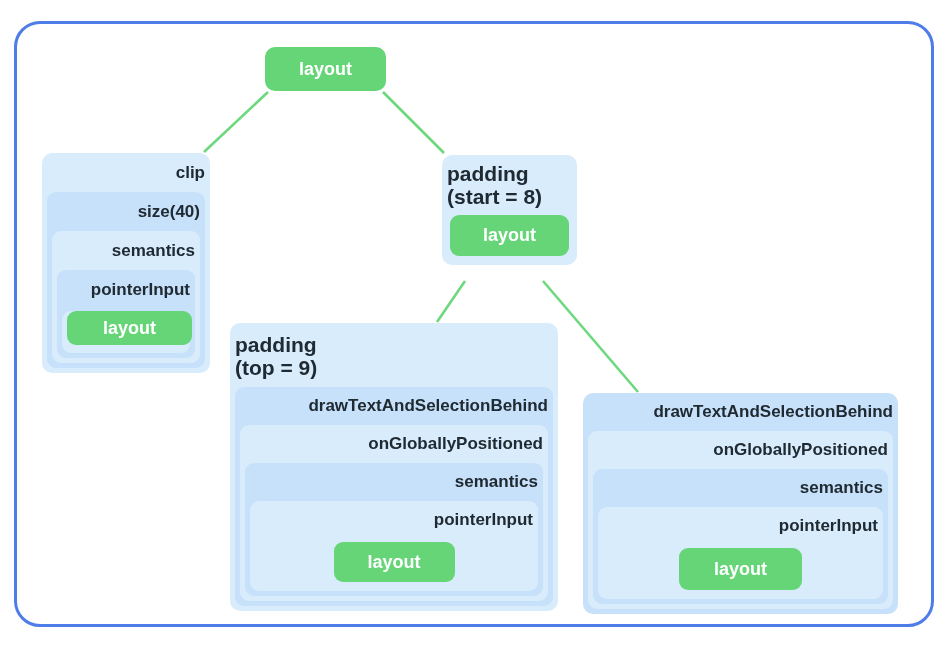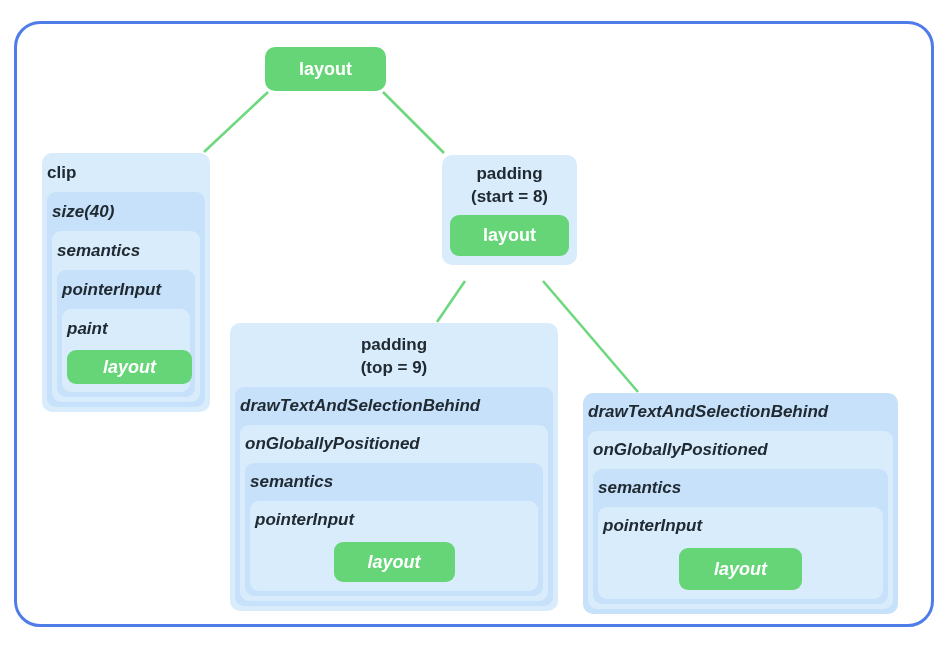--- a/index.html
+++ b/index.html
@@ -30,32 +30,32 @@
     position:absolute;left:0;top:0;width:950px;height:650px;
     pointer-events:none;
   }
   .node{position:absolute;}
   .box{
     border-radius:10px;
     padding:0 5px 5px 5px;
   }
   .box .box{border-radius:9px;}
   .light{background:var(--blue-light);}
-  .dark{background:var(--blue-dark);font-style:italic;}
+  .dark{background:var(--blue-dark);}
   .lbl{
     height:38px;line-height:38px;
-    text-align:left;
+    text-align:right;
     font-size:17px;font-weight:700;
     color:var(--text);
     white-space:nowrap;
   }
   .lbl2{
     padding-top:7px;padding-bottom:4px;
-    text-align:center;
-    font-size:17px;font-weight:700;
+    text-align:left;
+    font-size:21px;font-weight:700;
     color:var(--text);
     line-height:23px;
   }
   .leaf{
     background:var(--green);
     color:#ffffff;
     border-radius:9px;
     text-align:center;
     font-size:18px;font-weight:700;
     width:121px;height:38px;line-height:38px;
@@ -104,21 +104,20 @@
   <div class="node" id="node-clip">
     <div class="box light">
       <div class="lbl">clip</div>
       <div class="box dark">
         <div class="lbl">size(40)</div>
         <div class="box light">
           <div class="lbl">semantics</div>
           <div class="box dark">
             <div class="lbl">pointerInput</div>
             <div class="box light">
-              <div class="lbl">paint</div>
               <div class="leaf">layout</div>
             </div>
           </div>
         </div>
       </div>
     </div>
   </div>
 
   <div class="node" id="node-padding-start">
     <div class="box light">

